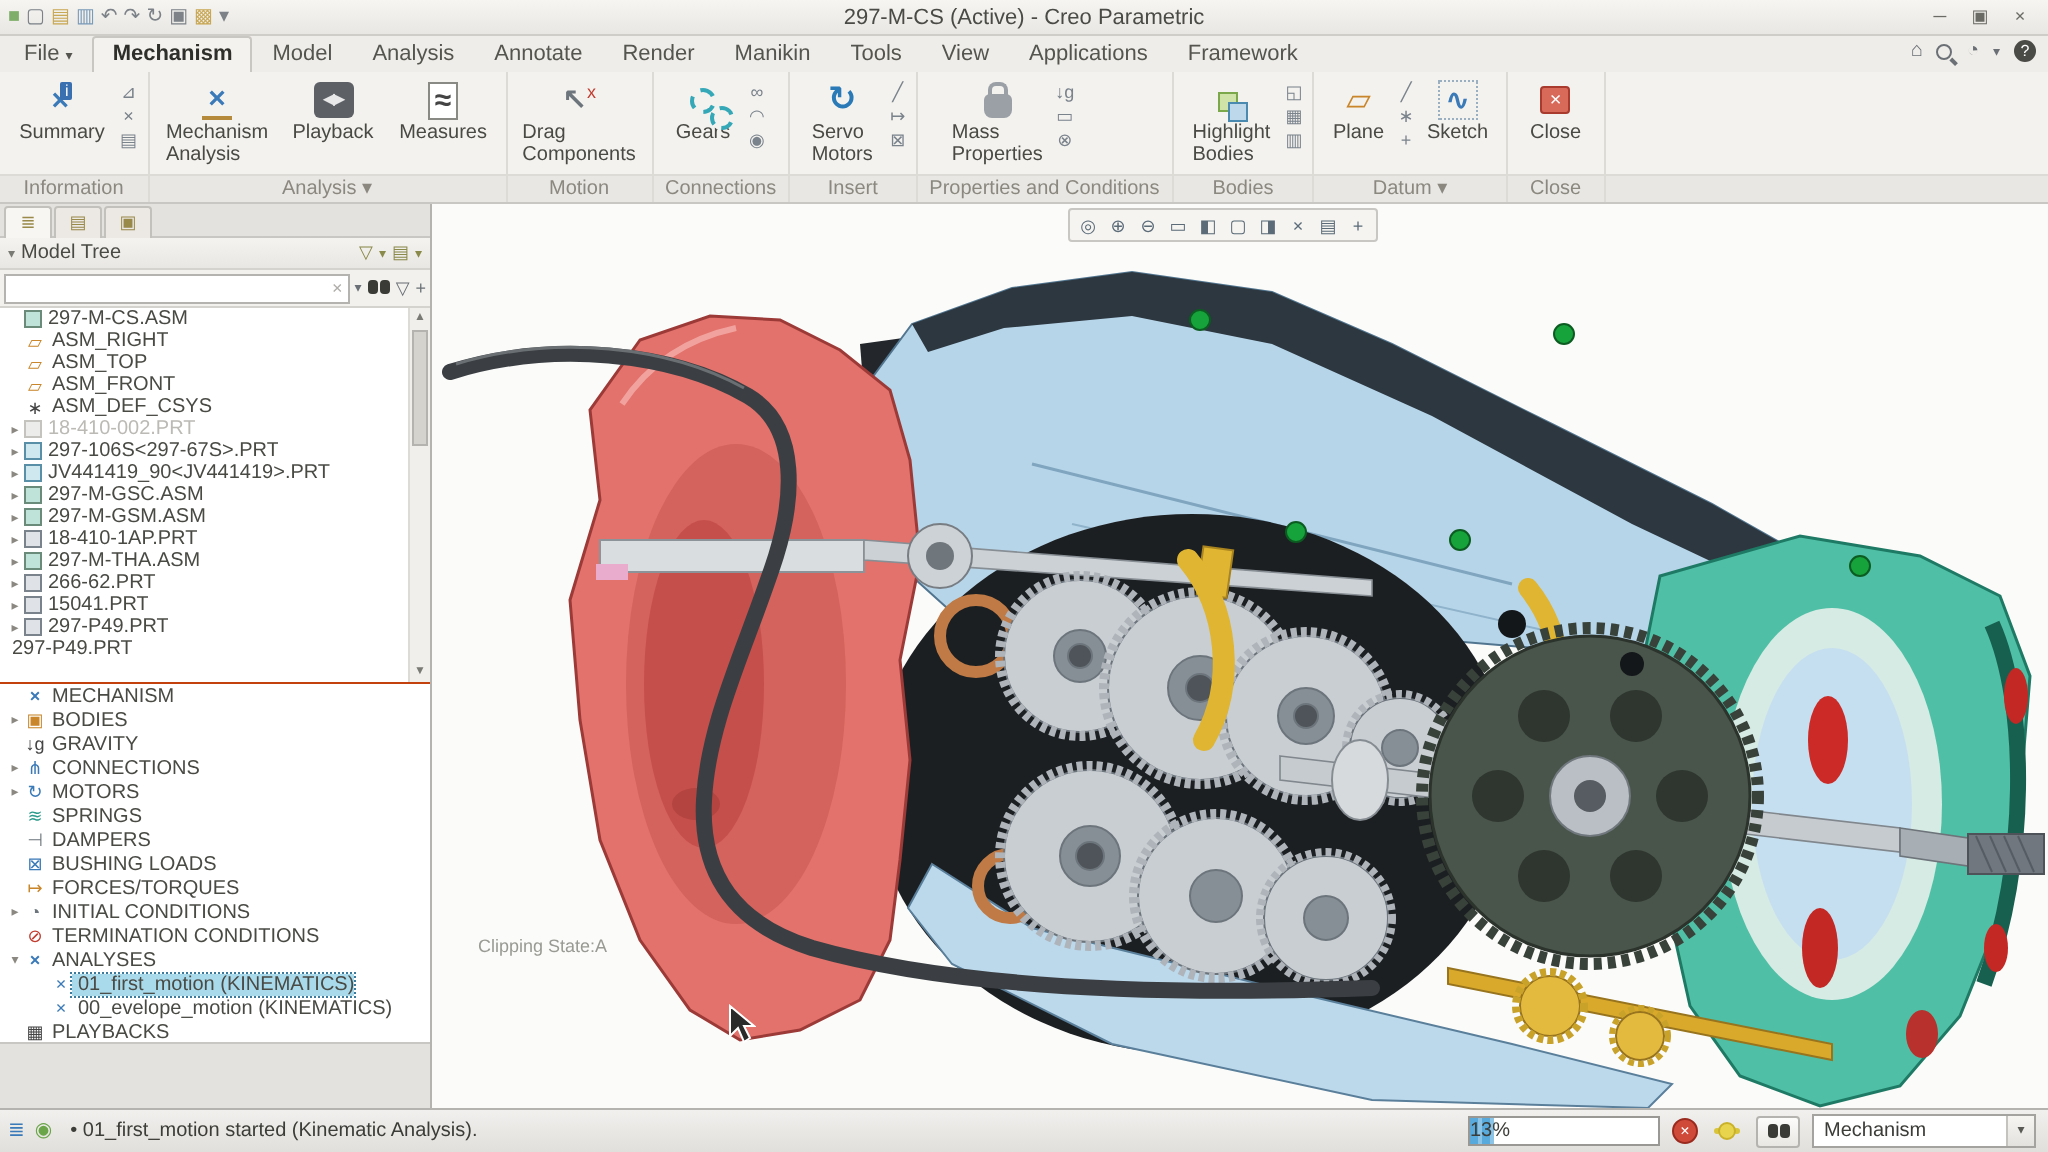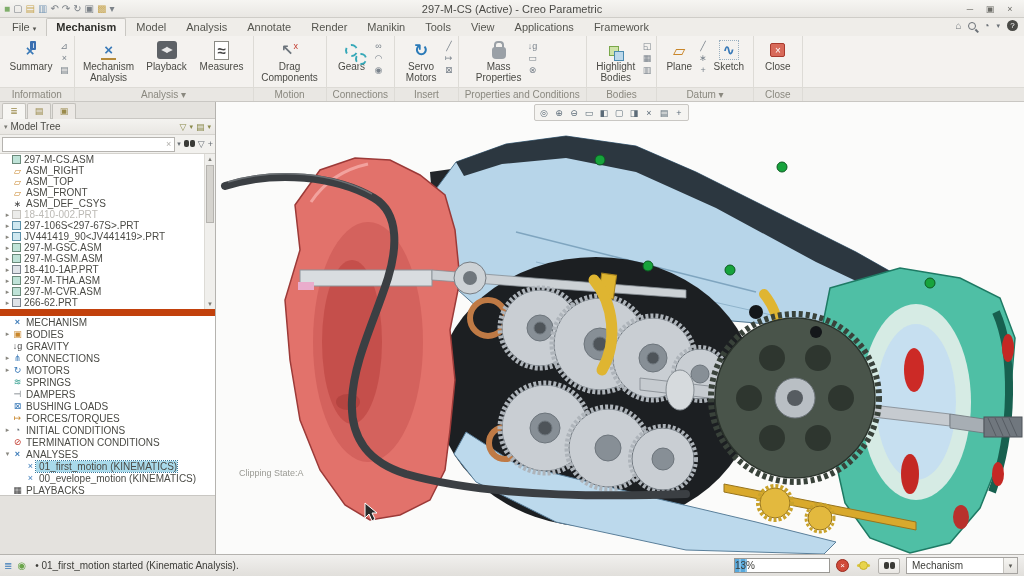--- a/index.html
+++ b/index.html
@@ -29,21 +29,21 @@
   .mag::after { content:""; position:absolute; width:4px; height:1.5px; background:#6a7076; transform:rotate(45deg); left:6px; top:7px; }
 
   
   .ribbon { height:66px; background:#f4f2ef; border-bottom:1px solid #c9c7c3; display:flex; }
   .rgroup { display:flex; flex-direction:column; border-right:1px solid #dddbd6; }
   .g-body { flex:1; display:flex; align-items:flex-start; padding:3px 5px 0; gap:3px; }
   .g-label { height:14px; background:#e9e7e3; border-top:1px solid #dddbd6; text-align:center;
     font-size:10px; color:#8a887f; line-height:13px; padding:0 6px; white-space:nowrap; }
   .bigbtn { display:flex; flex-direction:column; align-items:center; width:52px; cursor:default; }
   .bigbtn .ric { height:22px; display:flex; align-items:center; justify-content:center; font-size:15px; }
-  .bigbtn .rlbl { font-size:10px; line-height:11px; text-align:center; color:#4a4a45; white-space:pre-line; }
+  .bigbtn .rlbl { font-size:10px; line-height:11px; text-align:left; color:#4a4a45; white-space:pre-line; }
   .stack { display:flex; flex-direction:column; gap:2px; padding-top:2px; }
   .stack span { font-size:9px; line-height:10px; color:#7a838c; text-align:center; }
   .ic-blue{color:#3a7ab8;} .ic-teal{color:#2a9a8a;} .ic-orange{color:#c9862a;} .ic-red{color:#c23b2e;}
   .ic-gray{color:#6d757c;} .ic-green{color:#6aa54a;} .ic-dark{color:#444;}
   .badge-i { font-size:8px; color:#fff; background:#3a6fb0; padding:0 2px; border-radius:1px; margin-left:-4px; margin-top:-10px; }
   .playback-ic { width:20px; height:18px; background:#5d6166; border-radius:3px; color:#e8e8e8; font-size:8px; line-height:18px; text-align:center; letter-spacing:-1px; }
   .gear-ic { width:13px; height:13px; border:2px dashed #35a8b8; border-radius:50%; position:relative; }
   .gear-ic::after { content:""; position:absolute; width:8px; height:8px; border:2px dashed #35a8b8; border-radius:50%; left:8px; top:7px; background:#f4f2ef; }
   .weight-ic { width:14px; height:12px; background:#9aa0a6; border-radius:3px 3px 4px 4px; position:relative; margin-top:6px; }
   .weight-ic::before { content:""; position:absolute; width:6px; height:5px; border:2px solid #9aa0a6; border-bottom:none; border-radius:4px 4px 0 0; left:2px; top:-6px; }
@@ -66,21 +66,21 @@
   .phdr .hicons { margin-left:auto; display:flex; gap:3px; align-items:center; color:#8a8a4a; font-size:9px; }
   .searchrow { height:19px; display:flex; align-items:center; background:#f2f1ee; border-bottom:1px solid #d5d3ce; padding:1px 2px; gap:2px; }
   .searchbox { flex:1; height:15px; background:#fff; border:1px solid #b5b3af; display:flex; align-items:center; }
   .searchbox input { flex:1; border:none; outline:none; font-size:10px; padding:0 3px; background:transparent; min-width:0; }
   .searchbox .clr { color:#b0aeaa; font-size:9px; padding-right:3px; }
   .srch-ics { display:flex; gap:3px; align-items:center; font-size:9px; color:#6a7076; }
   .binoc { display:inline-block; width:11px; height:8px; position:relative; }
   .binoc::before,.binoc::after { content:""; position:absolute; width:5px; height:7px; background:#3a3a36; border-radius:2px; top:0; }
   .binoc::before{left:0;} .binoc::after{right:0;}
   .tree { background:#fff; overflow:hidden; position:relative; }
-  .tree.mt { height:162px; border-bottom:7px solid #c2410c; }
+  .tree.mt { height:188px; border-bottom:1px solid #c2410c; }
   .tree.mecht { height:179px; }
   .trow { height:11px; display:flex; align-items:center; padding-left:3px; white-space:nowrap; }
   .mecht .trow { height:12px; }
   .trow .arr { width:9px; font-size:7px; color:#8a8880; text-align:center; flex:none; }
   .trow .lbl { font-size:10px; color:#4a4a45; padding-left:3px; overflow:hidden; }
   .trow.dim .lbl { color:#bcbab5; }
   .tico { width:9px; height:9px; flex:none; border:1px solid #6a8a7a; background:#bfe3d8; }
   .tico.i-prt { background:#cfe8f0; border-color:#5a8fa8; }
   .tico.i-prt2 { background:#dfe3e8; border-color:#7a828c; }
   .tico.i-prtd { background:#ececea; border-color:#c5c3be; }
@@ -418,25 +418,20 @@
           </div>
         <div class="trow">
             <span class="arr">▸</span>
             <span class="tico i-prt2"></span>
             <span class="lbl">18-410-1AP.PRT</span>
           </div>
         <div class="trow">
             <span class="arr">▸</span>
             <span class="tico"></span>
             <span class="lbl">297-M-THA.ASM</span>
-          </div>
-        <div class="trow">
-            <span class="arr">▸</span>
-            <span class="tico"></span>
-            <span class="lbl">297-M-CVR.ASM</span>
           </div>
         <div class="trow">
             <span class="arr">▸</span>
             <span class="tico i-prt2"></span>
             <span class="lbl">266-62.PRT</span>
           </div>
         <div class="trow">
             <span class="arr">▸</span>
             <span class="tico i-prt2"></span>
             <span class="lbl">15041.PRT</span>

